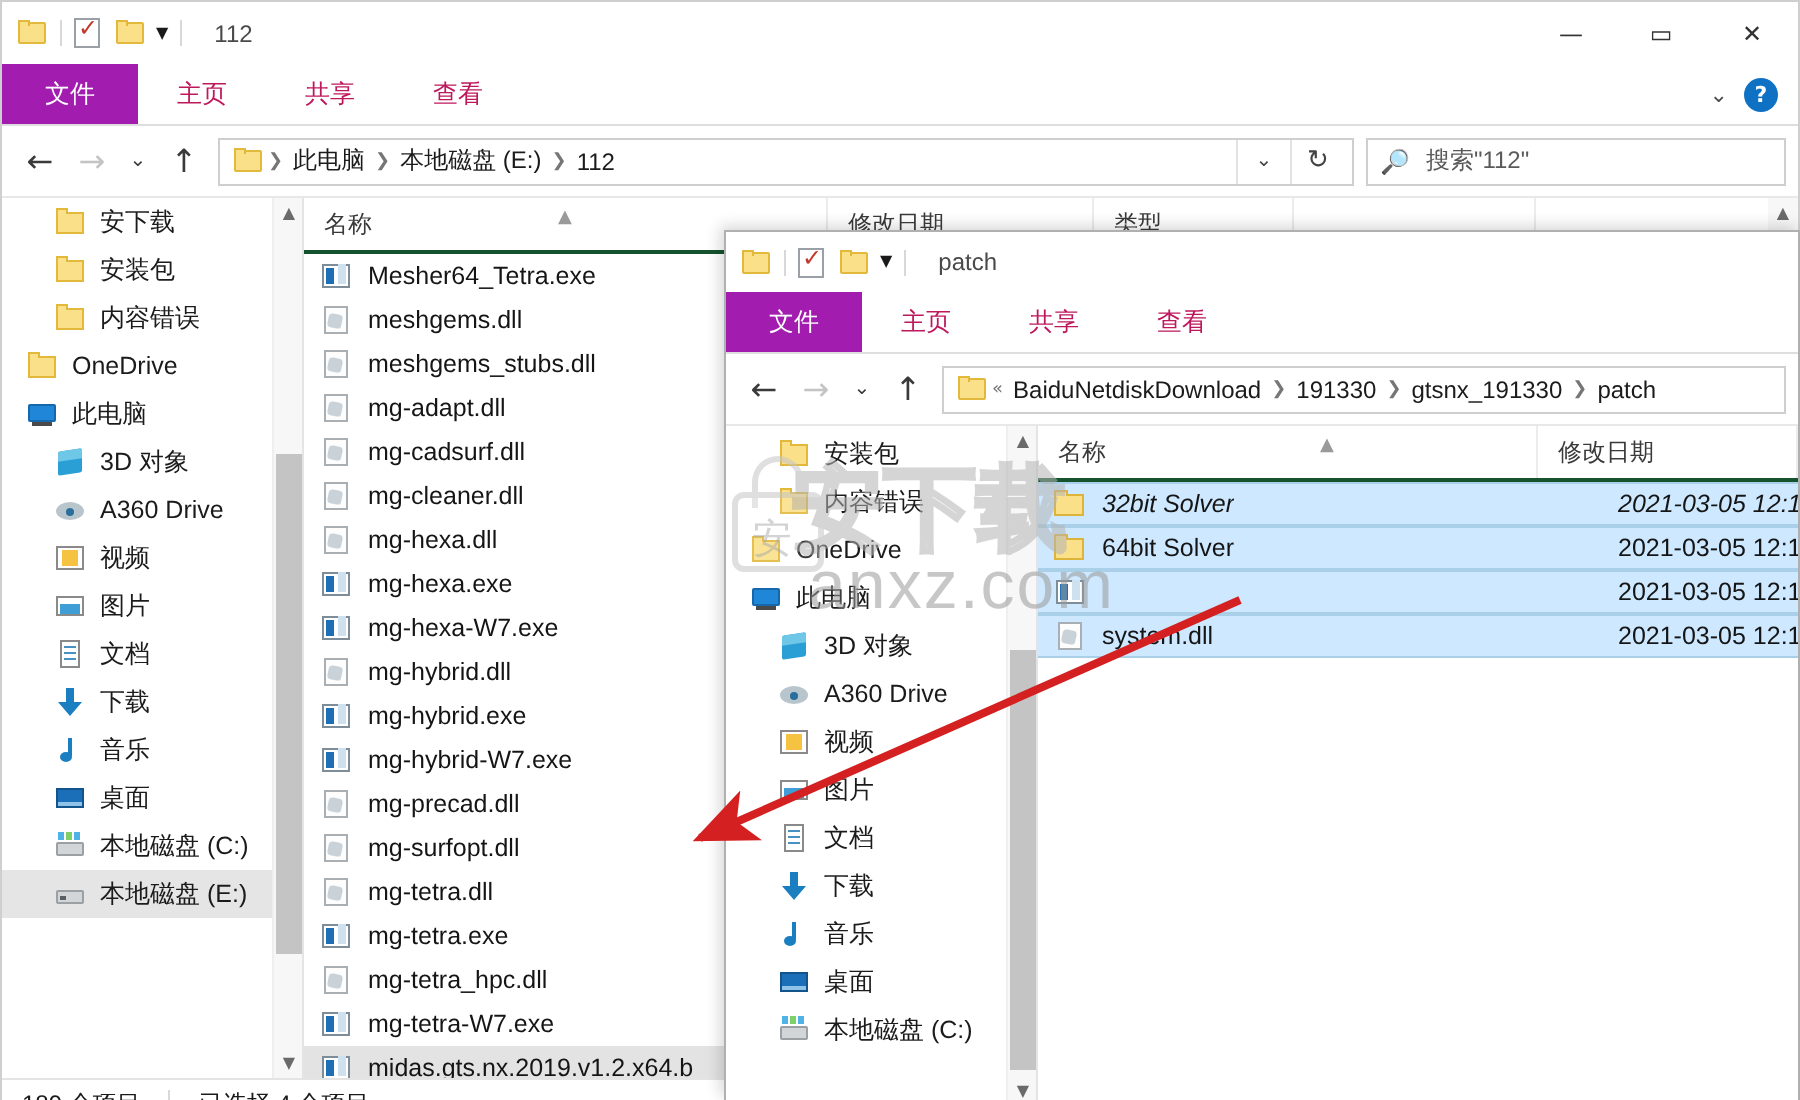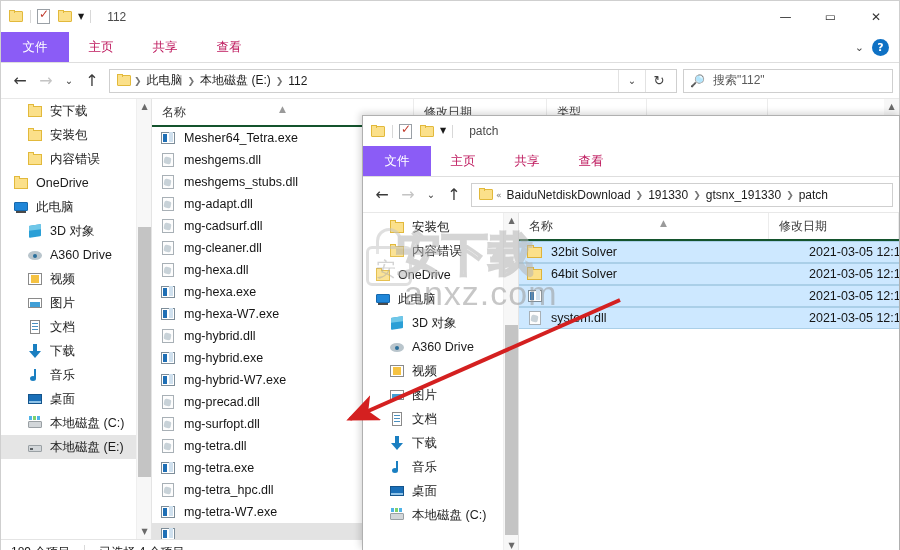--- a/index.html
+++ b/index.html
@@ -131,21 +131,21 @@
     position: relative;
   }
   .rtab {
     display: flex; align-items: center; justify-content: center;
     font-size: 12.5px;
     color: #be185d;
     padding: 0 15px;
     min-width: 34px;
   }
   .rtab.file {
-    background: #8b5cf6;
+    background: #a21caf;
     color: #ffffff;
     padding: 0 17px;
   }
   .ribbon-right {
     position: absolute;
     right: 4px; top: 0;
     height: 30px;
     display: flex; align-items: center; gap: 8px;
   }
   .chev-down {
@@ -807,20 +807,21 @@
             <div class="frow" style="position: relative;">
               <span class="fi fi-dll"></span>
               <span class="fname">mg-tetra_hpc.dll</span>
             </div>
             <div class="frow" style="position: relative;">
               <span class="fi fi-exe"></span>
               <span class="fname">mg-tetra-W7.exe</span>
             </div>
             <div class="frow gray" style="position: relative;">
               <span class="fi fi-exe"></span>
+              <span class="fname">midas.gts.nx.2019.v1.2.x64.b</span>
             </div>
           </div>
         <div class="list-scroll" style="top:0;height:414px">
           <div class="sb-arrow up">▲</div>
           <div class="sb-arrow down">▼</div>
         </div>
       </div>
     </div>
 
     <div class="statusbar">
@@ -933,21 +934,21 @@
         </div>
       </div>
       <div class="splitter"></div>
 
       <div class="filepane">
         <div class="colhead" id="w2-cols">
             <div class="col" style="width: 290px;"><span>名称</span><span class="sortmark" style="left: 141px;">▲</span></div>
             <div class="col" style="width: 150px;"><span>修改日期</span></div>
           </div>
         <div class="rows" id="w2-rows">
-            <div class="frow sel" style="position: relative;">
+            <div class="frow sel" style="position: relative; font-style: italic;">
               <span class="fi fi-folder"></span>
               <span class="fname">32bit Solver</span>
               <span class="fdate" style="left: 290px;">2021-03-05 12:12</span>
             </div>
             <div class="frow sel" style="position: relative;">
               <span class="fi fi-folder"></span>
               <span class="fname">64bit Solver</span>
               <span class="fdate" style="left: 290px;">2021-03-05 12:12</span>
             </div>
             <div class="frow sel" style="position: relative;">

